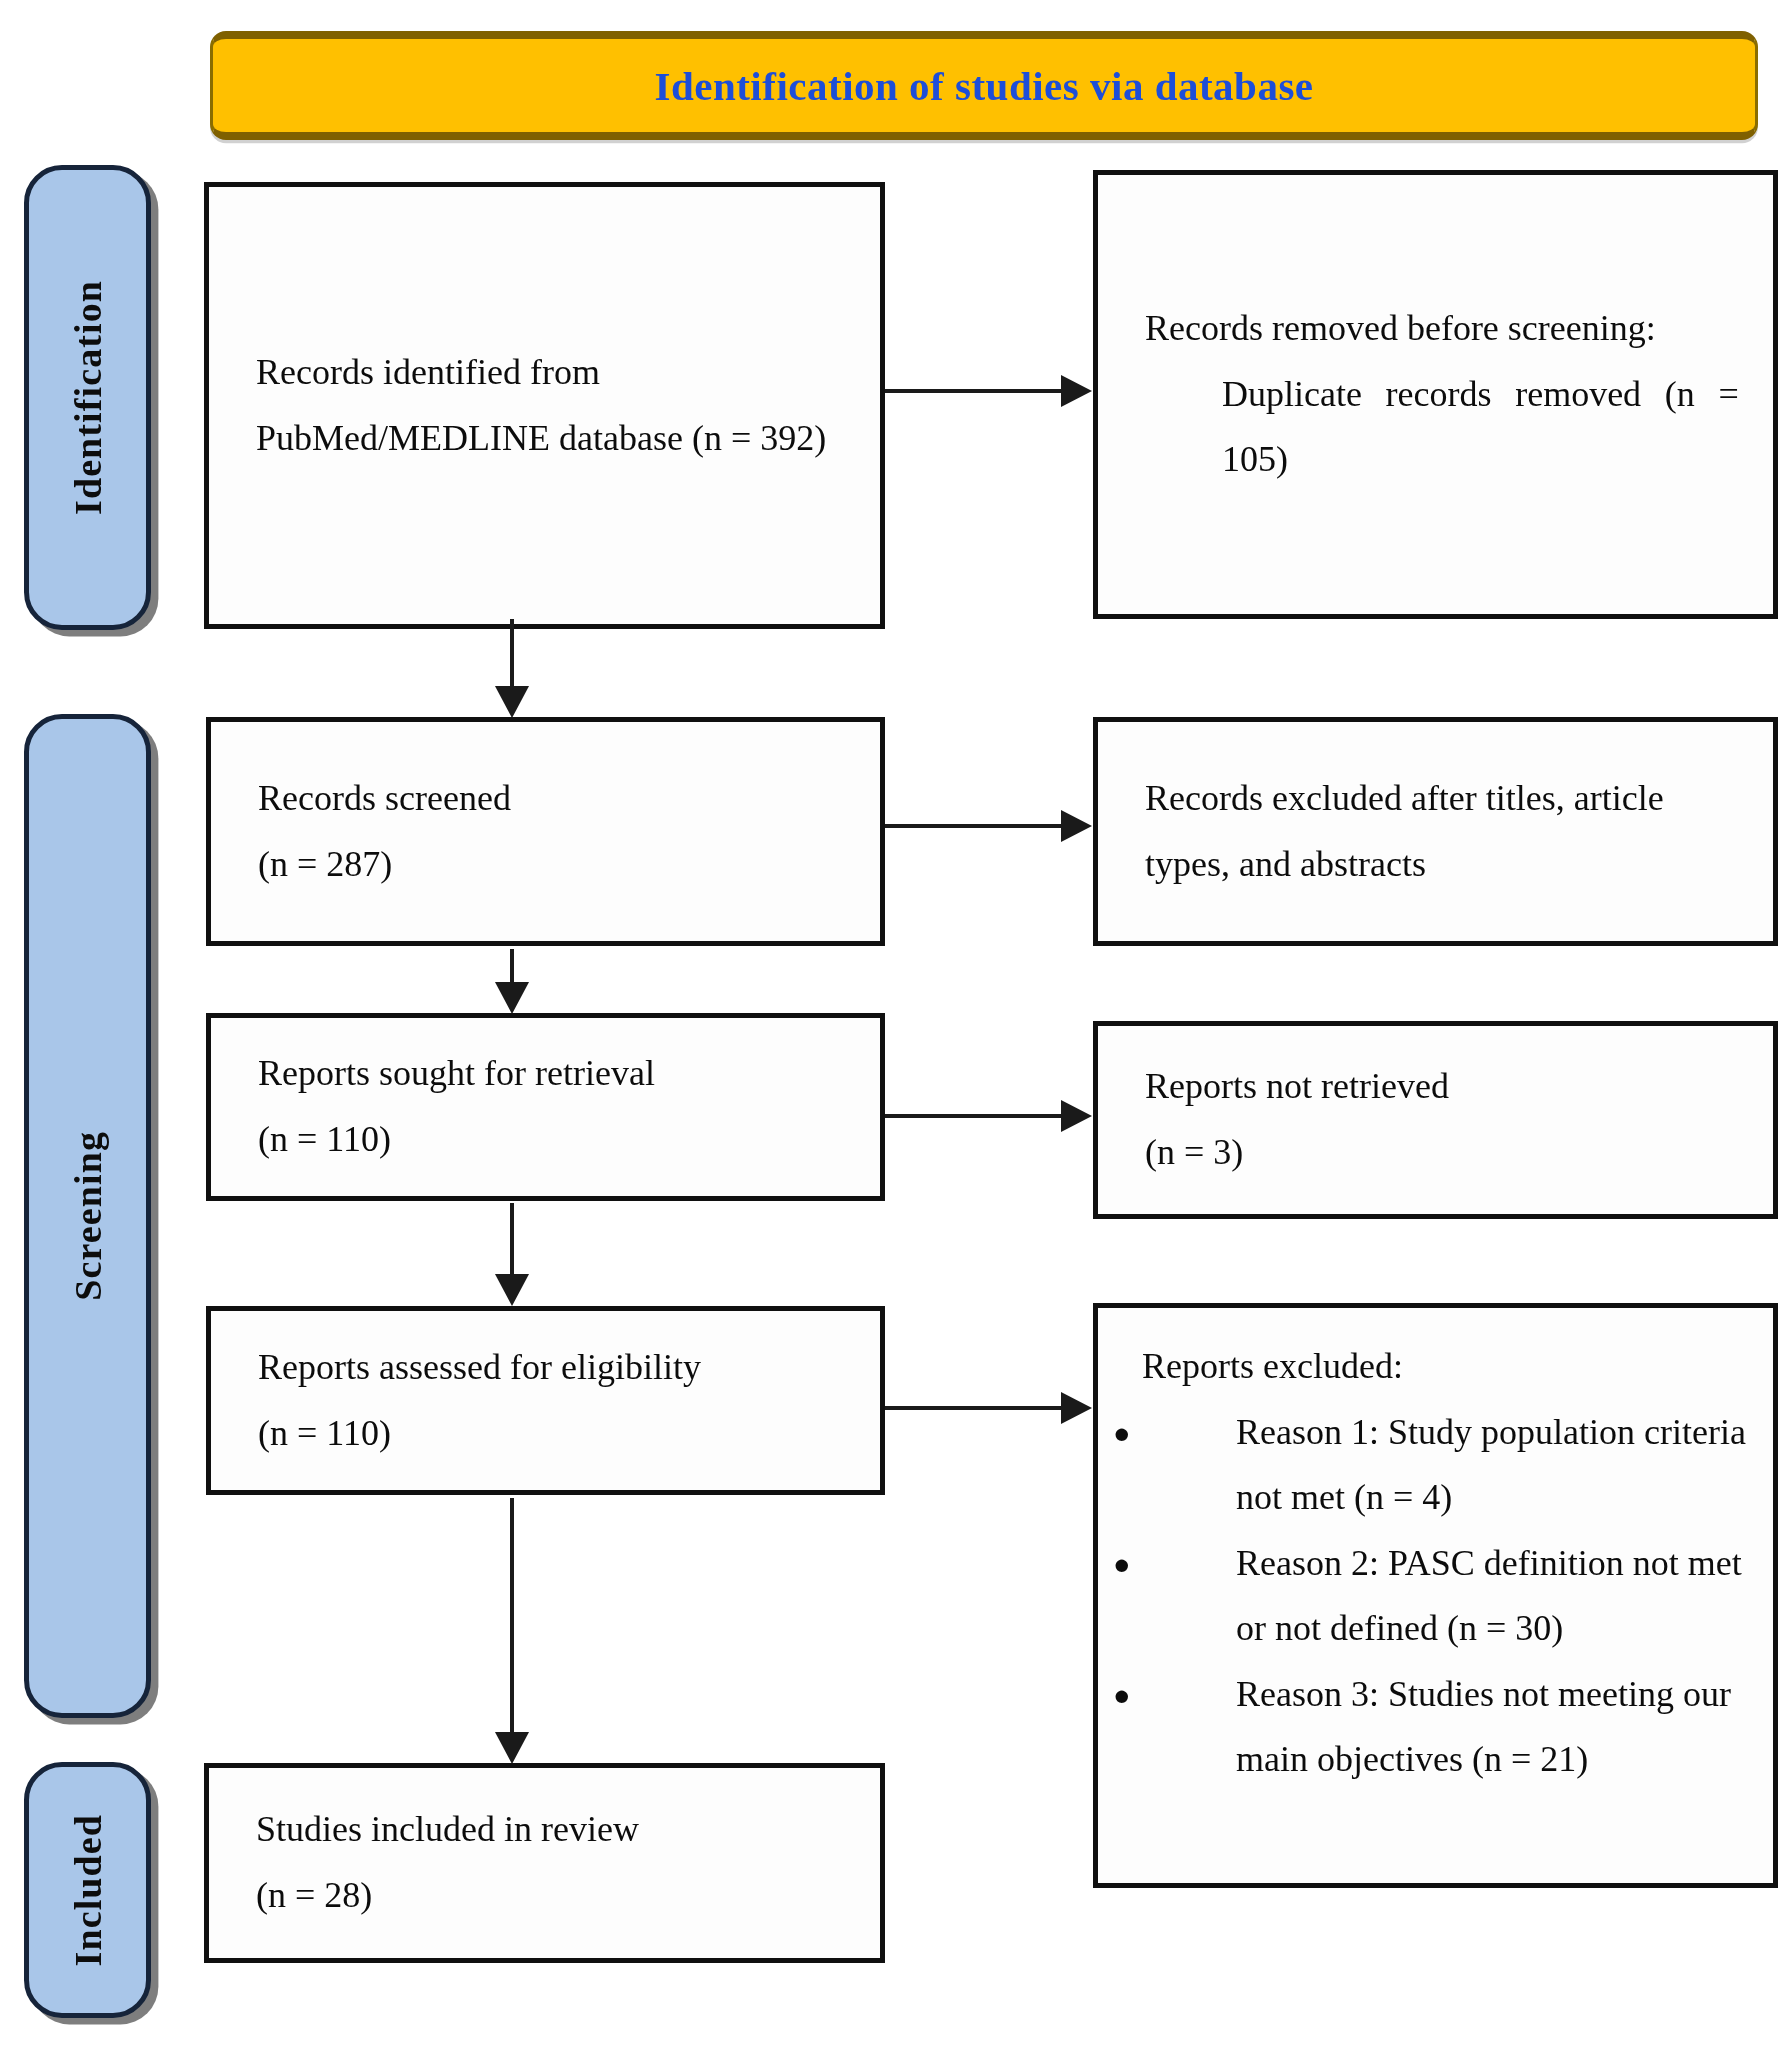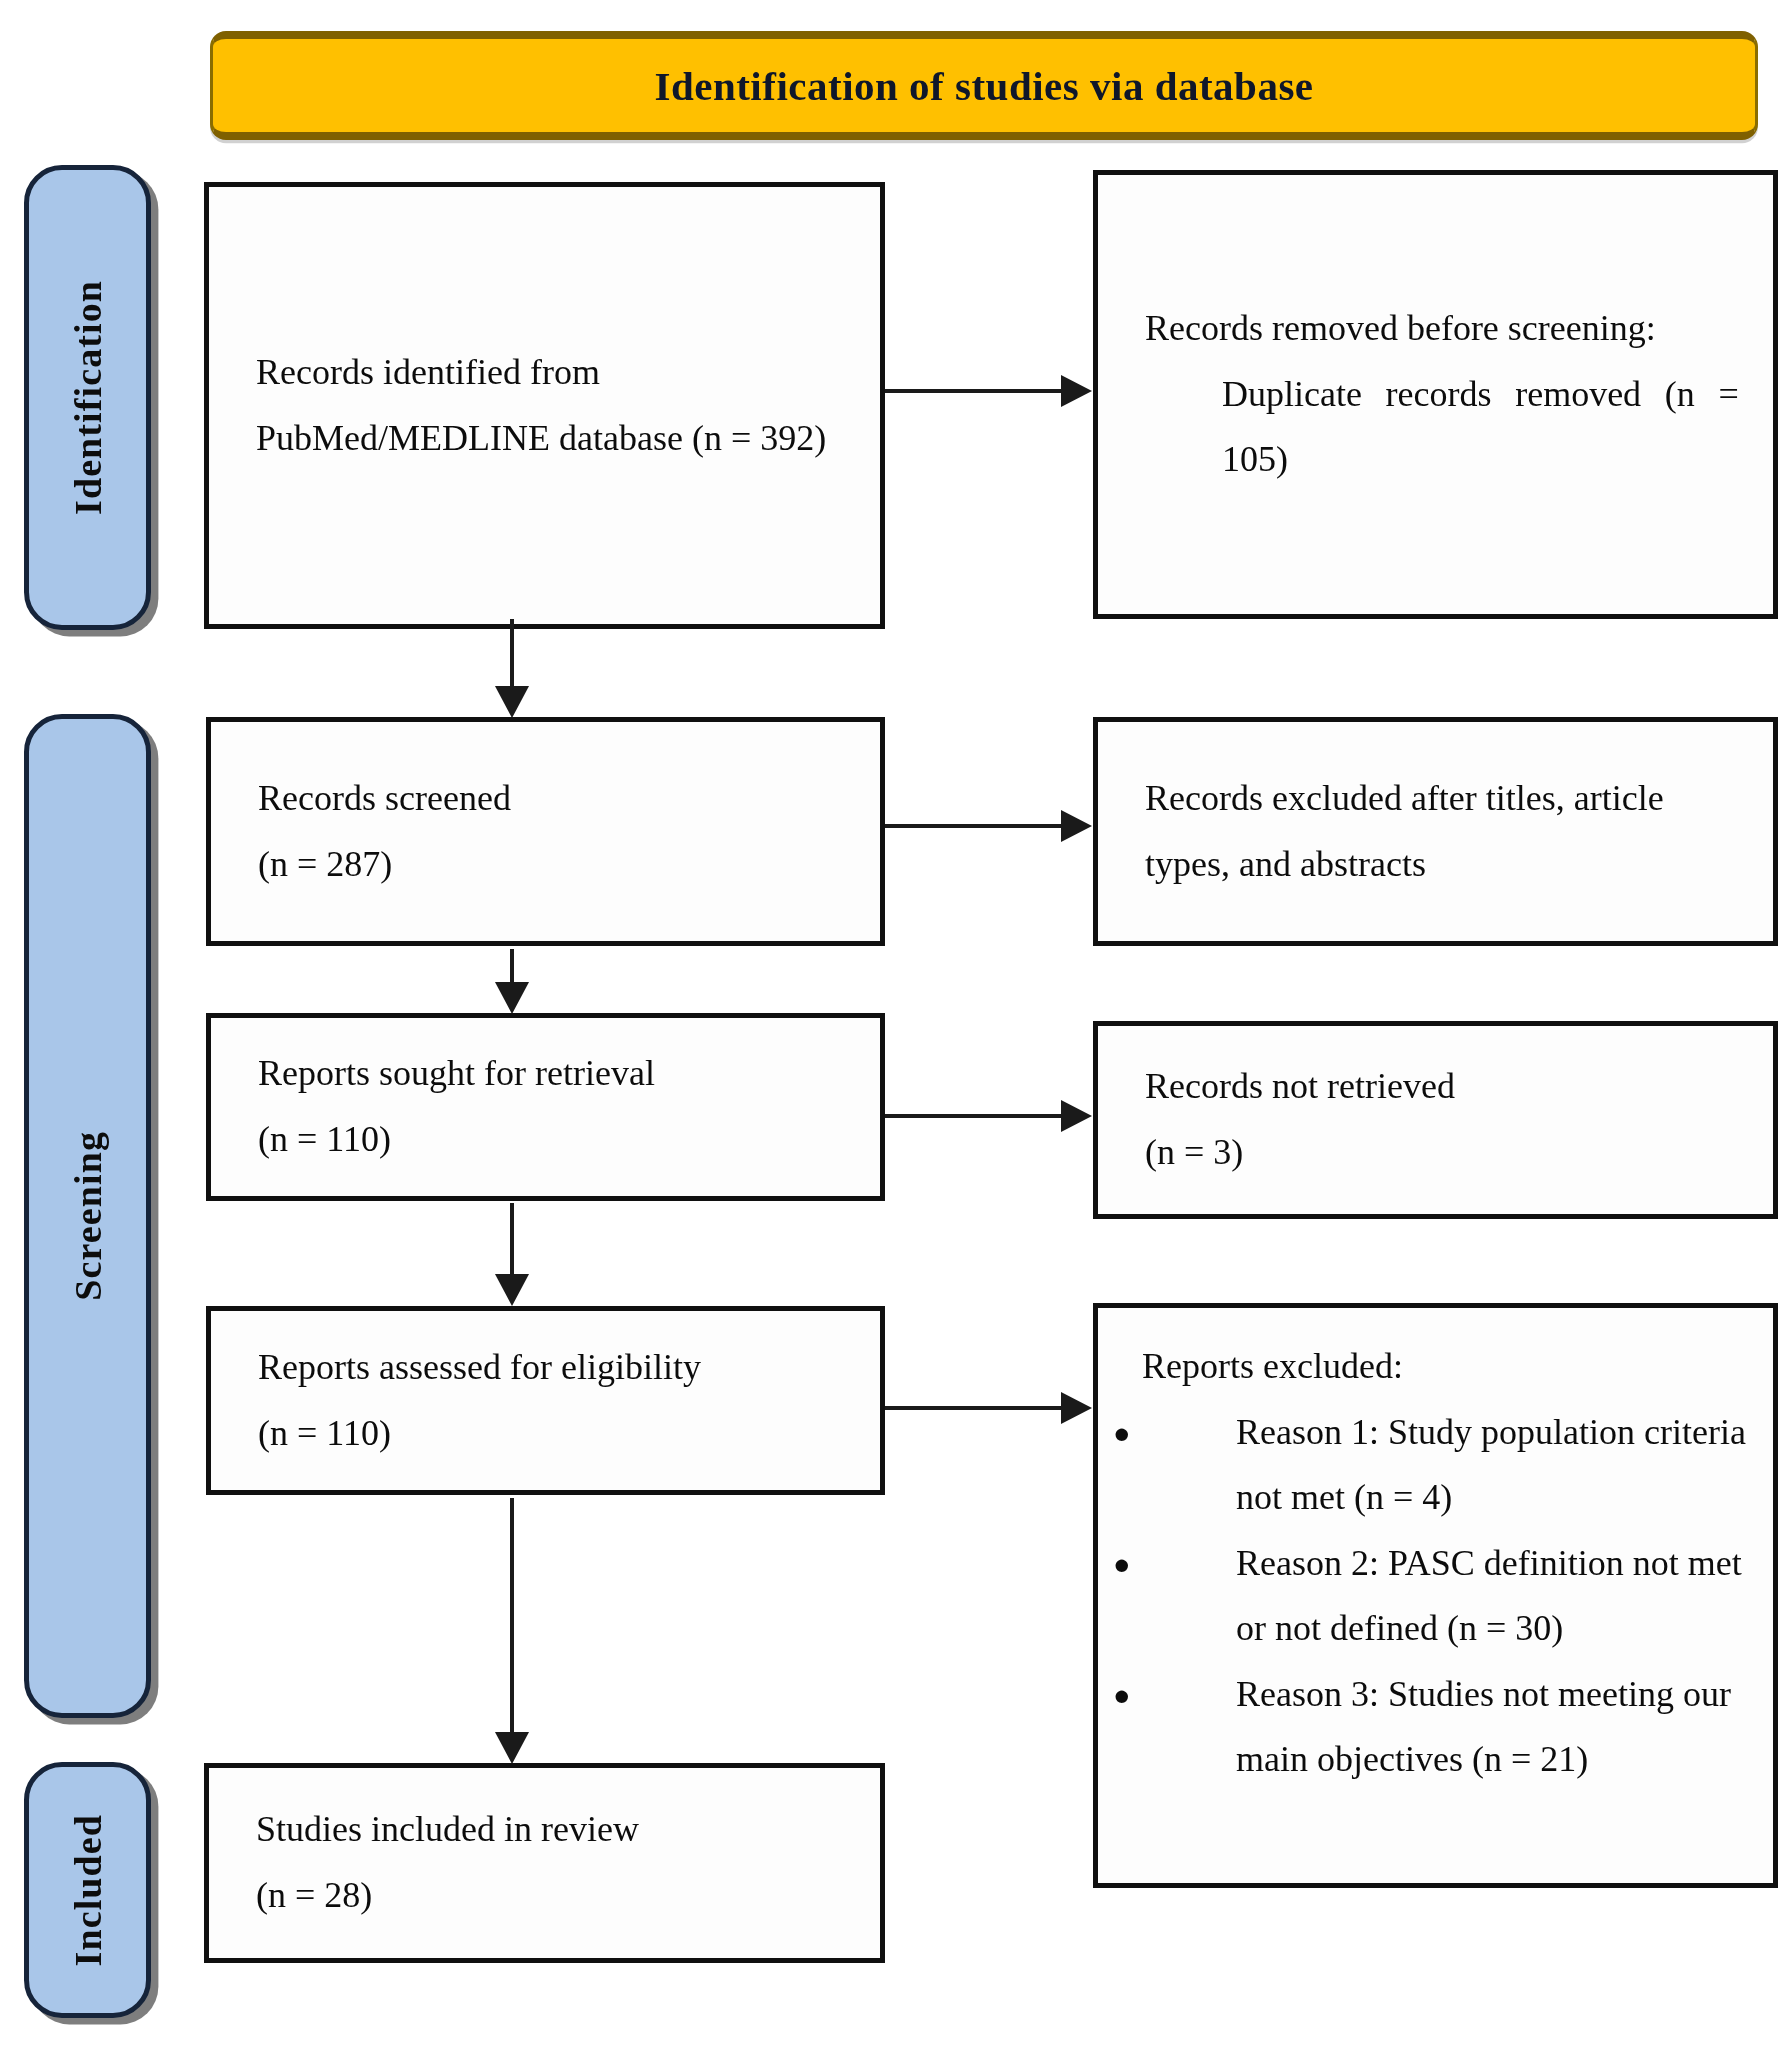--- a/index.html
+++ b/index.html
@@ -17,21 +17,21 @@
     border-top:8.5px solid #7F6000;
     border-bottom:8.5px solid #7F6000;
     border-left:3.2px solid #8a6d00;
     border-right:3.2px solid #8a6d00;
     border-radius:16px;
     box-sizing:border-box;
     display:flex;align-items:center;justify-content:center;
     box-shadow:0 3.2px 0 rgba(0,0,0,0.18);
   }
   .title-banner .txt{
-    font-size:41px;font-weight:bold;color:#0f172a;letter-spacing:0.5px;
+    font-size:41px;font-weight:bold;color:#1d4ed8;letter-spacing:0.5px;
   }
   
   .stage{
     position:absolute;left:24px;width:127px;
     background:#A9C6E9;
     border:5.3px solid #16243A;
     border-radius:38px;
     box-sizing:border-box;
     display:flex;align-items:center;justify-content:center;
     box-shadow:7.4px 6.4px 0 rgba(20,20,20,0.55);
@@ -154,21 +154,21 @@
       <div class="sub-justify">Duplicate records removed (n = 105)</div>
     </div>
   </div>
 
   <div class="fbox" id="box-r2">
     <div class="pad">Records excluded after titles, article types, and abstracts</div>
   </div>
 
   <div class="fbox" id="box-r3">
     <div class="pad">
-      <div>Records not retrieved</div>
+      <div>Reports not retrieved</div>
       <div>(n = 3)</div>
     </div>
   </div>
 
   <div class="fbox" id="box-r4">
     <div class="pad" style="padding-left:44px;">
       <div>Reports excluded:</div>
     </div>
     <div class="reason-row">
       <span class="bullet">●</span>

